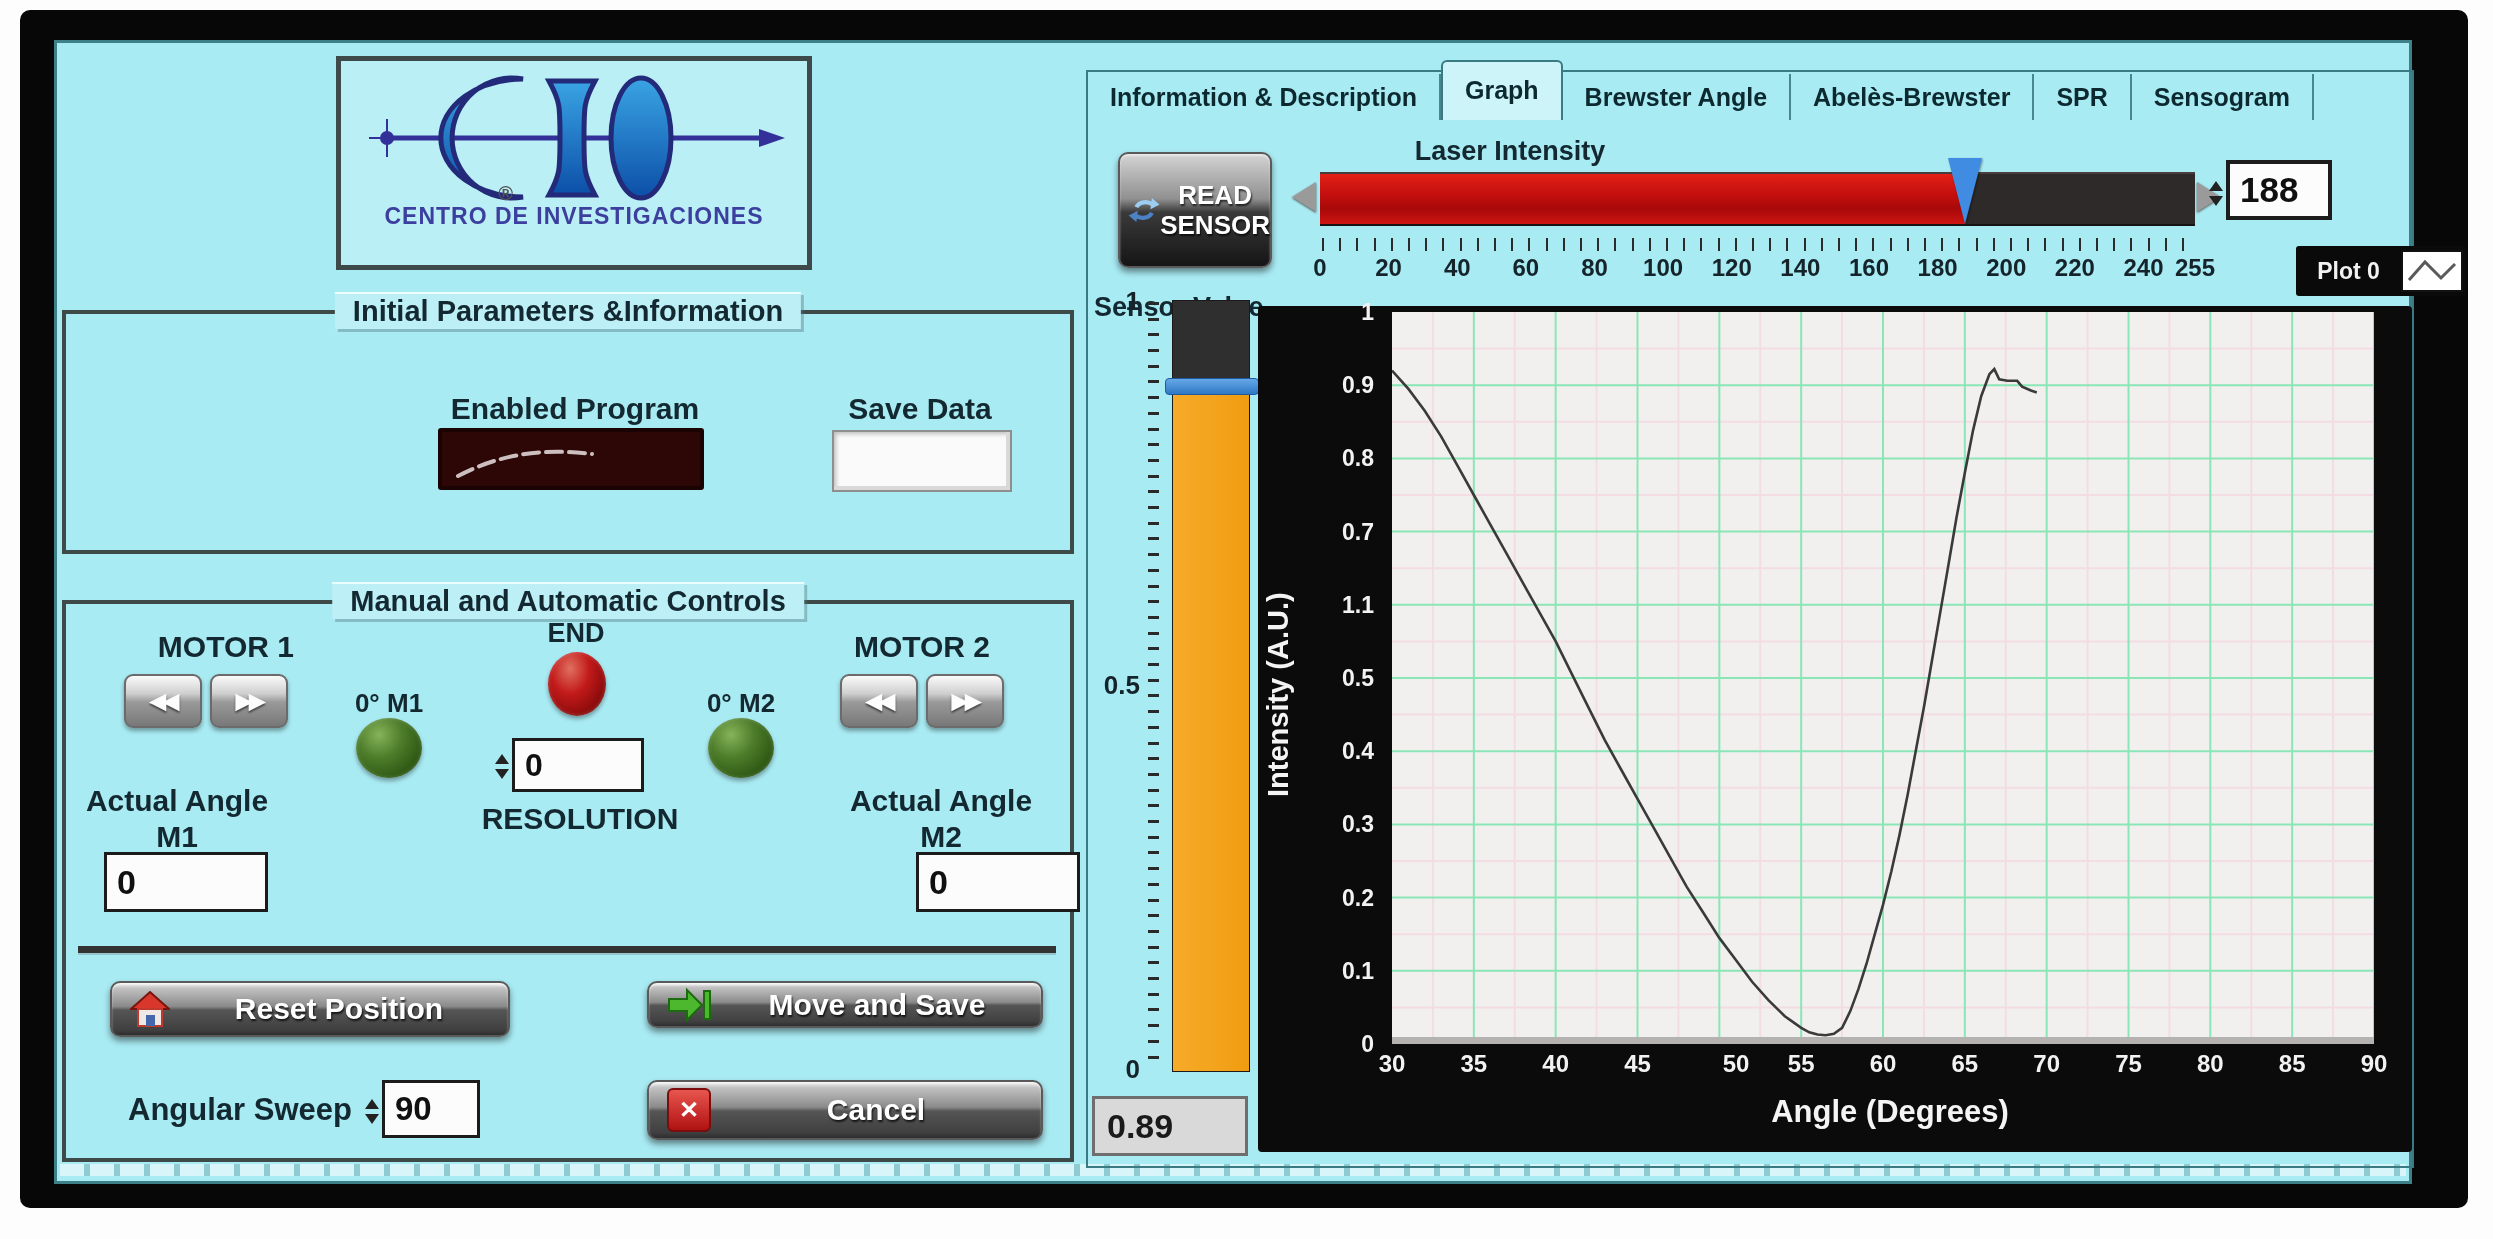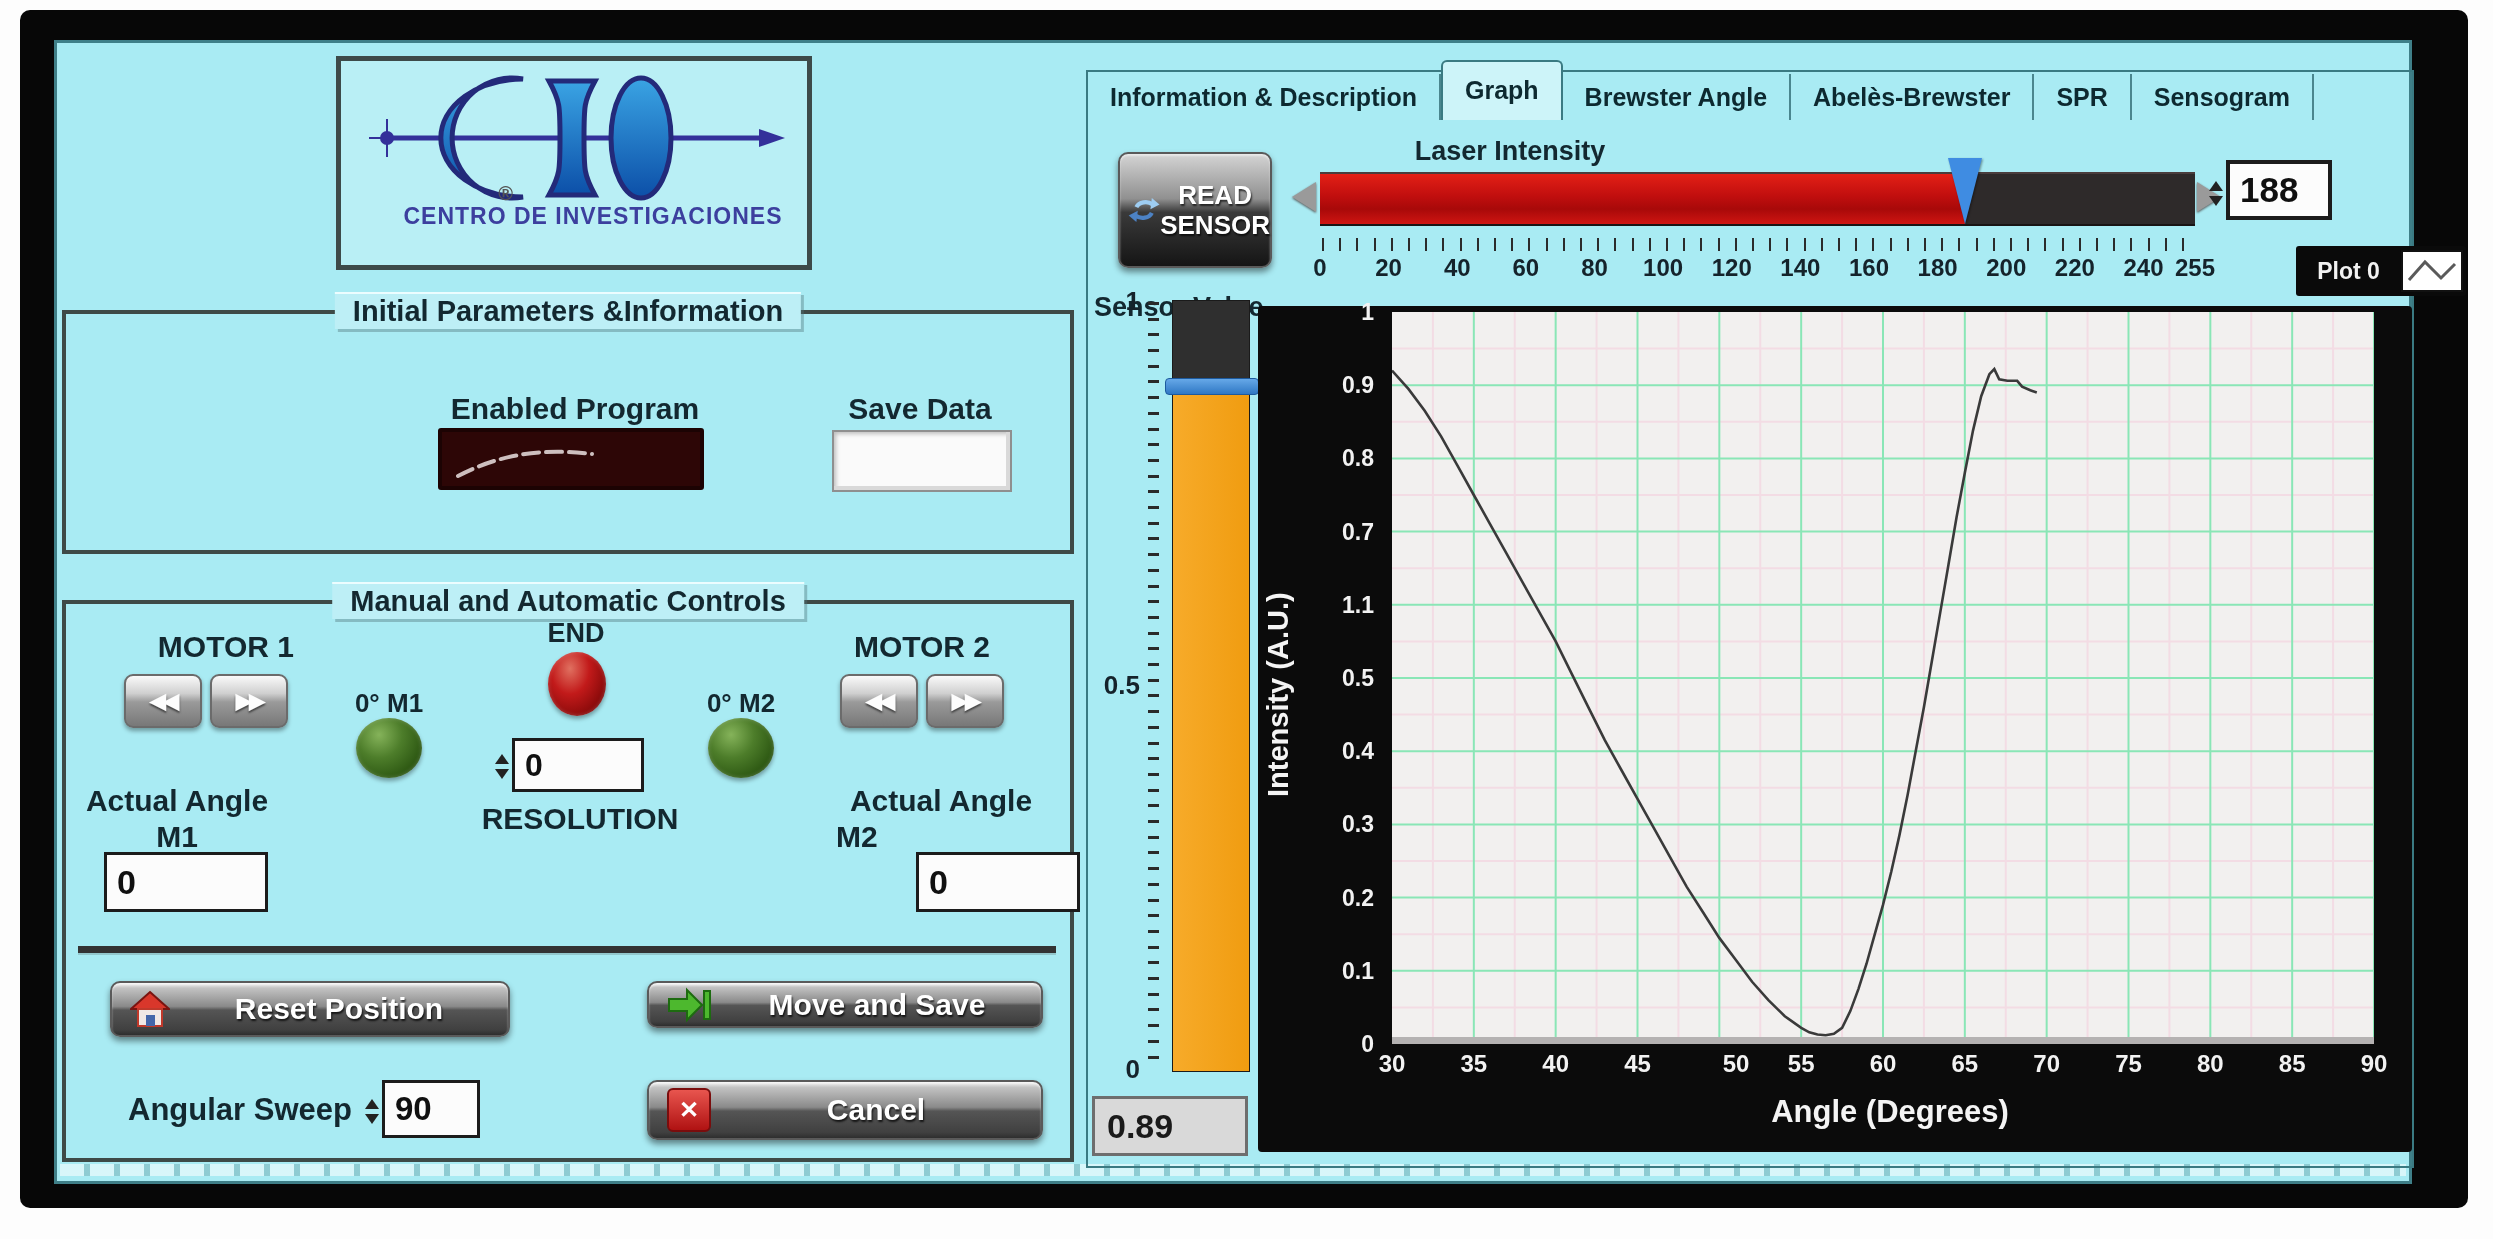--- a/index.html
+++ b/index.html
@@ -106,21 +106,21 @@
       <line x1="28" y1="77" x2="64" y2="77" stroke="#33309a" stroke-width="2"></line>
       <circle cx="46" cy="77" r="7" fill="#33309a"></circle>
       <line x1="46" y1="77" x2="420" y2="77" stroke="#33309a" stroke-width="5"></line>
       <polygon points="418,68 444,77 418,86" fill="#33309a"></polygon>
       <path d="M182,18 A 60 60 0 1 0 182 136 A 78 56 0 0 1 182 18 Z" fill="url(#lg)" stroke="#232a7a" stroke-width="5"></path>
       <path d="M208,20 h46 c-11,20 -11,25 -11,57 c0,32 0,37 11,57 h-46 c11,-20 11,-25 11,-57 c0,-32 0,-37 -11,-57 Z" fill="url(#lg)" stroke="#232a7a" stroke-width="5"></path>
       <ellipse cx="300" cy="77" rx="30" ry="60" fill="url(#lg)" stroke="#232a7a" stroke-width="5"></ellipse>
     </svg>
     <div class="abs logo-text" style="left:110px;top:121px;width:110px;font-size:20px;color:#555">®</div>
     <div class="abs logo-text" style="left:315px;top:108px;width:60px;font-size:20px;color:#555;"></div>
-    <div class="abs logo-text" style="left:0;top:142px;font-size:23px;padding-left:19px;">CENTRO DE INVESTIGACIONES</div>
+    <div class="abs logo-text" style="left:0;top:142px;font-size:23px;">CENTRO DE INVESTIGACIONES</div>
   </div>
 
   <div class="abs grp" style="left:62px;top:310px;width:1012px;height:244px;">
     <div class="chip">Initial Parameters &amp;Information</div>
   </div>
   <div class="abs lbl" style="left:440px;top:392px;width:270px;text-align:center;font-size:30px;">Enabled Program</div>
   <div class="abs" style="left:438px;top:428px;width:266px;height:62px;background:#2d0606;border:4px solid #1c0303;box-sizing:border-box;border-radius:3px;">
     <svg width="258" height="54" viewBox="0 0 258 54">
       <path d="M16,44 C 58,22 100,16 150,22" stroke="#cdbfbf" stroke-width="4" fill="none" stroke-dasharray="16 7" stroke-linecap="round"></path>
     </svg>
@@ -165,21 +165,21 @@
     <div class="motor-btn">
       <span>▶▶</span>
       </div>
   </div>
 
   <div class="abs lbl" style="left:72px;top:784px;width:210px;text-align:center;font-size:30px;">Actual Angle</div>
   <div class="abs lbl" style="left:72px;top:820px;width:210px;text-align:center;font-size:30px;">M1</div>
   <div class="abs valbox" style="left:104px;top:852px;width:164px;height:60px;font-size:34px;">0</div>
 
   <div class="abs lbl" style="left:836px;top:784px;width:210px;text-align:center;font-size:30px;">Actual Angle</div>
-  <div class="abs lbl" style="left:836px;top:820px;width:210px;font-size:30px;">M2</div>
+  <div class="abs lbl" style="left:836px;top:820px;width:210px;text-align:center;font-size:30px;">M2</div>
   <div class="abs valbox" style="left:916px;top:852px;width:164px;height:60px;font-size:34px;">0</div>
 
   <div id="divider" class="abs"></div>
 
   <div class="abs btn-gray" style="left:110px;top:981px;width:400px;height:56px;">
     <svg style="margin-left:18px;" width="40" height="40" viewBox="0 0 40 40">
       <polygon points="20,3 39,20 1,20" fill="#d9372b" stroke="#7a1410" stroke-width="2"></polygon>
       <rect x="8" y="20" width="24" height="17" fill="#f0e8e6" stroke="#c0392b" stroke-width="2"></rect>
       <rect x="16" y="26" width="9" height="11" fill="#4466aa"></rect>
     </svg>

